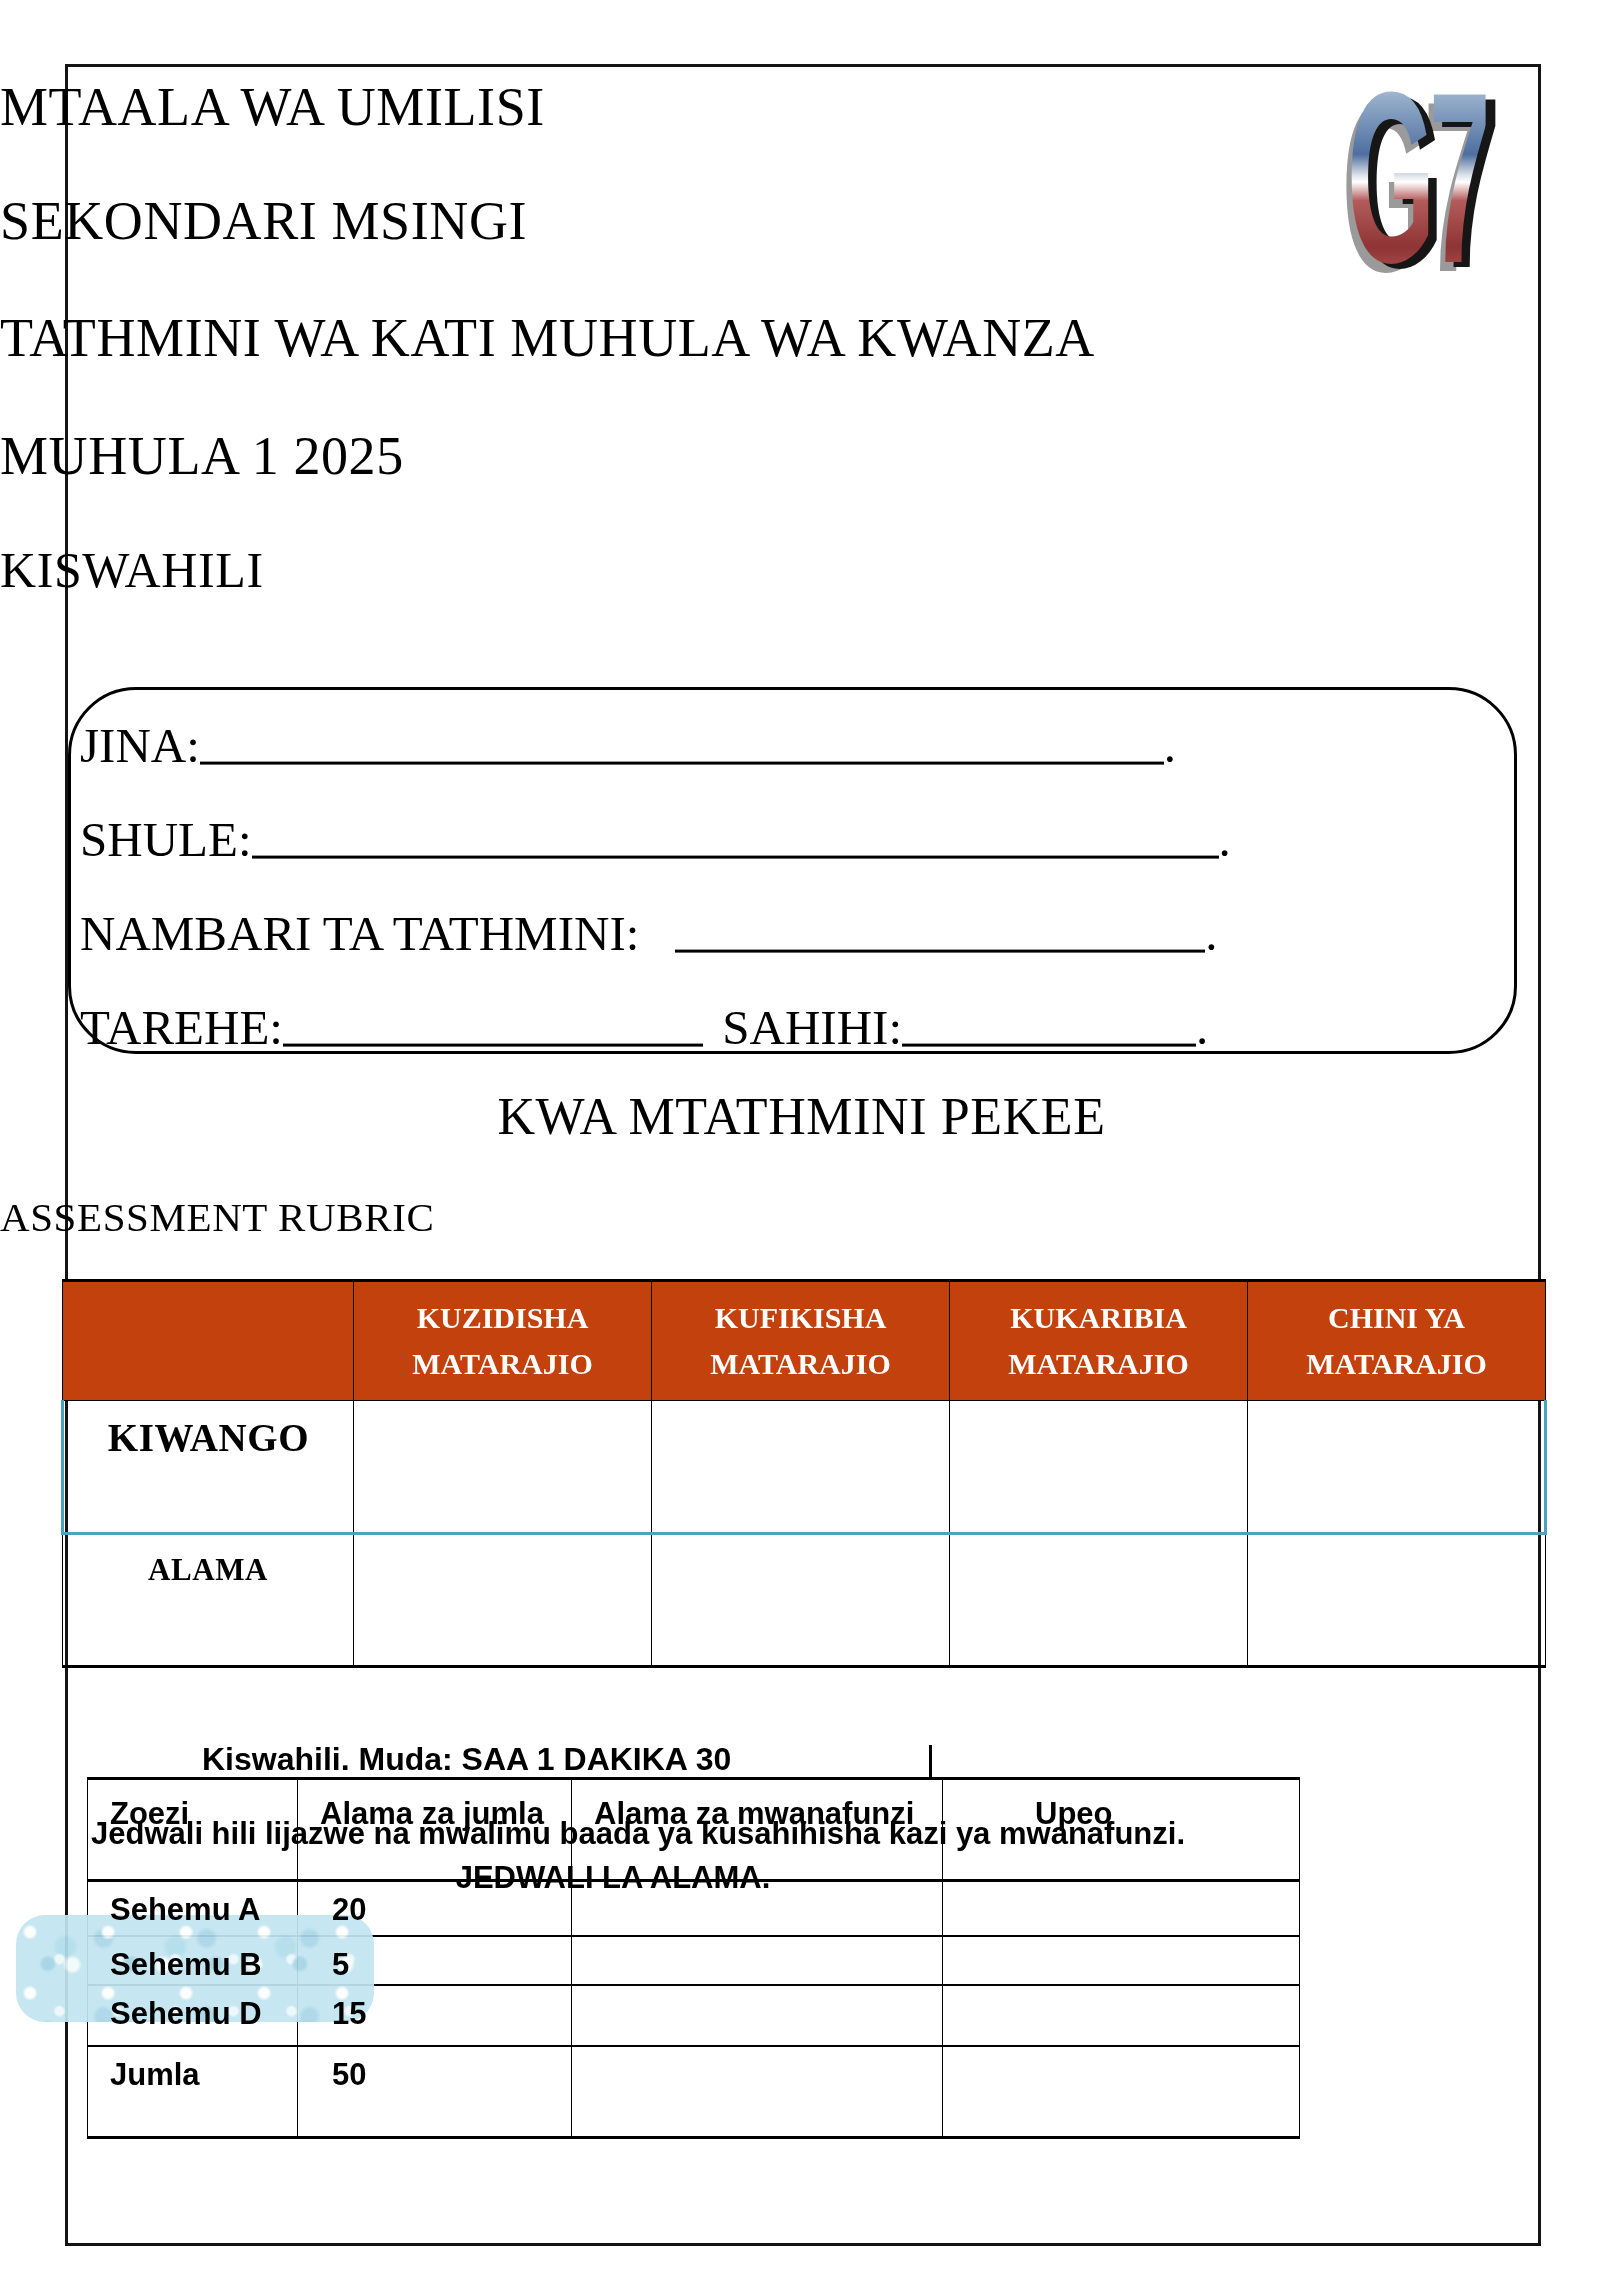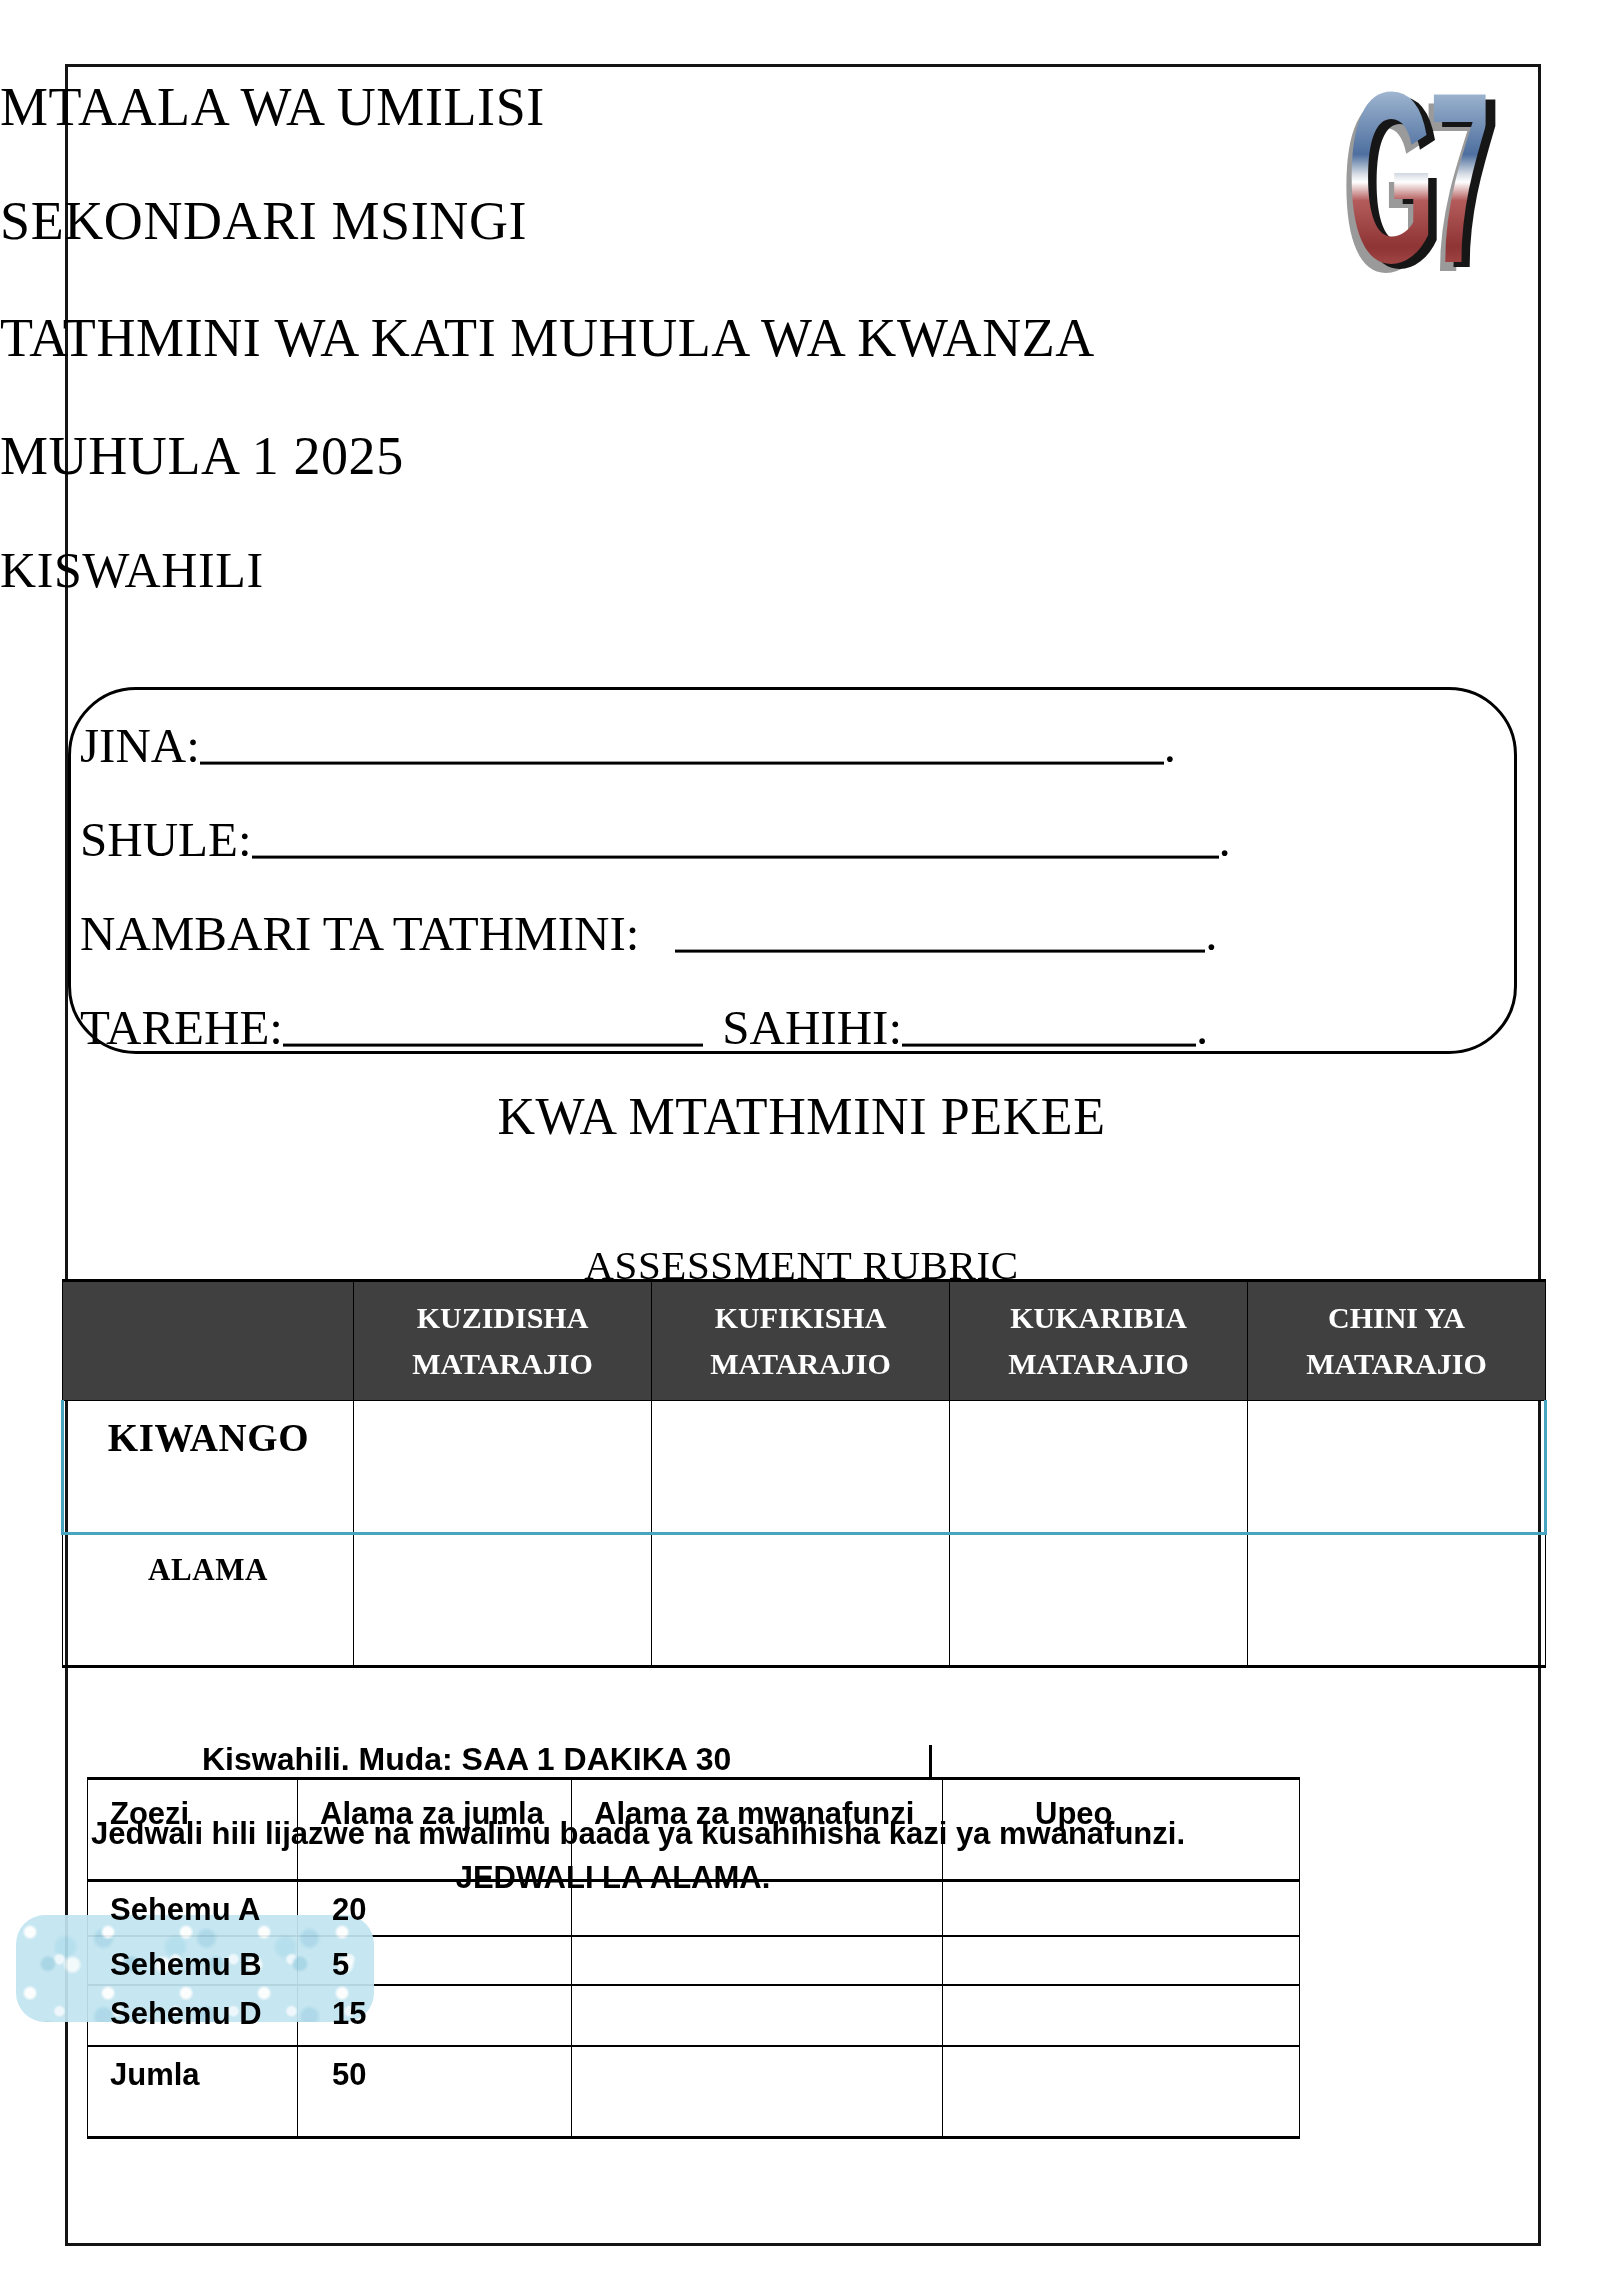--- a/index.html
+++ b/index.html
@@ -28,28 +28,28 @@
   .form-row{position:absolute;left:9px;right:6.5px;display:flex;align-items:baseline;
     font-size:49px;white-space:nowrap;line-height:1.2;}
   .fr1{top:27px}.fr2{top:121px}.fr3{top:215px}.fr4{top:309px}
   .blank{display:inline-block;border-bottom:3.2px solid #000;transform:translateY(2.6px);}
   .w-jina{width:964px}.w-shule{width:967px}
   .w-nambari{width:530px;margin-left:36px}
   .w-tarehe{width:420px}.w-sahihi{width:294px}
   .sahihi-label{margin-left:19.4px}
 
   .kwa-heading{position:absolute;top:1087px;left:0;width:1603px;text-align:center;font-size:52px;letter-spacing:0.6px;}
-  .rubric-heading{position:absolute;top:1193px;left:0;width:1603px;text-align:center;font-size:41px;letter-spacing:0.6px;margin-top:48px;}
+  .rubric-heading{position:absolute;top:1193px;left:0;width:1603px;font-size:41px;letter-spacing:0.6px;}
 
   
   .rubric{position:absolute;left:61px;top:1279px;width:1481px;border-collapse:collapse;table-layout:fixed;}
   .rc1{width:291px}.rc2{width:298px}.rc3{width:298px}.rc4{width:298px}.rc5{width:298px}
   .rubric th,.rubric td{border:1.9px solid #000;box-sizing:border-box;}
   .rubric tr.r-head{height:120px;}
-  .rubric tr.r-head th{background:#404040;color:#ffffff;font-family:"Liberation Serif","DejaVu Serif",serif;
+  .rubric tr.r-head th{background:#c2410c;color:#ffffff;font-family:"Liberation Serif","DejaVu Serif",serif;
     font-weight:600;font-size:30px;line-height:1.55;text-align:center;vertical-align:middle;padding:6.5px 17px;
     border-top:3.9px solid #000;}
   .rubric tr.r-kiwango{height:133px;}
   .rubric tr.r-alama{height:133px;}
   .rubric td.row-label{font-weight:bold;text-align:center;vertical-align:top;font-size:39px;padding-top:14.2px;letter-spacing:0.6px;}
   .rubric tr.r-alama td.row-label{font-size:31px;padding-top:17px;}
   .rubric tr.r-kiwango td{border-bottom:3.2px solid #49A5BD;}
   .rubric tr.r-kiwango td:first-child{border-left:3.2px solid #49A5BD;}
   .rubric tr.r-kiwango td:last-child{border-right:3.2px solid #49A5BD;}
   .rubric tr.r-alama td{border-bottom:3.2px solid #000;}

